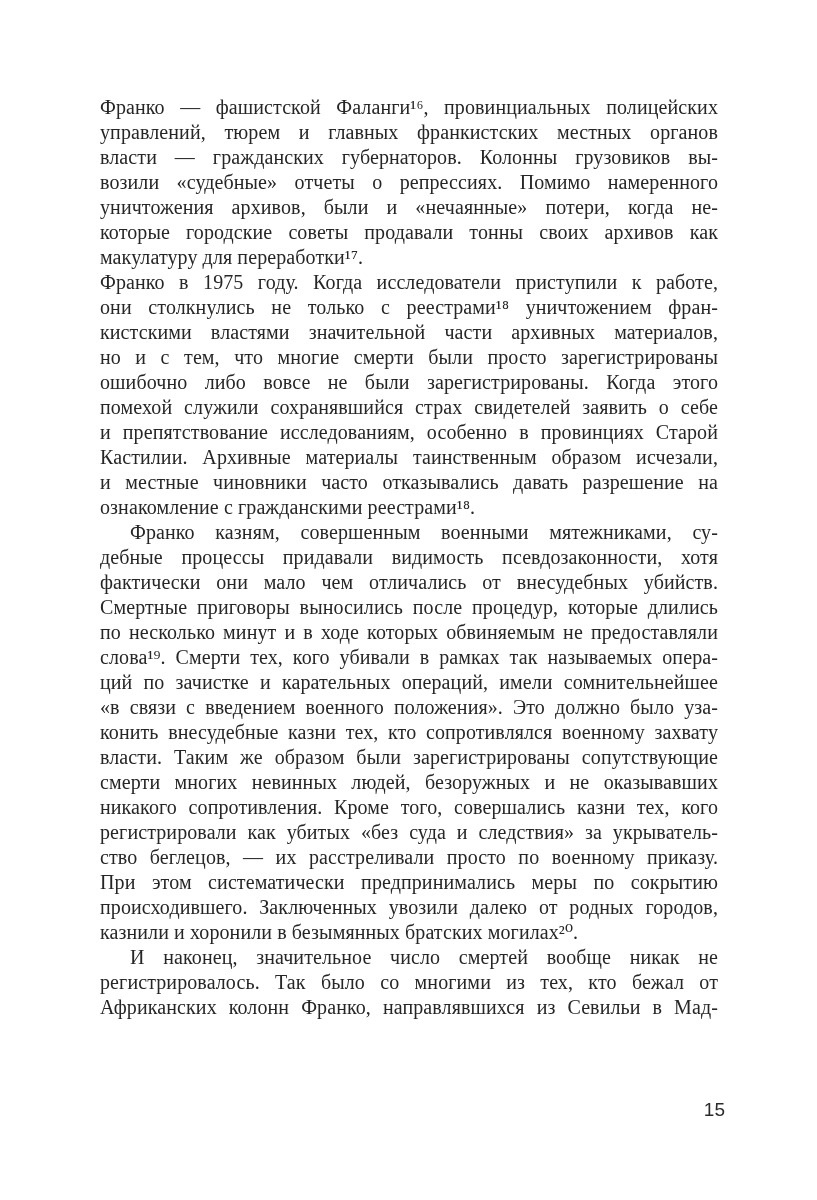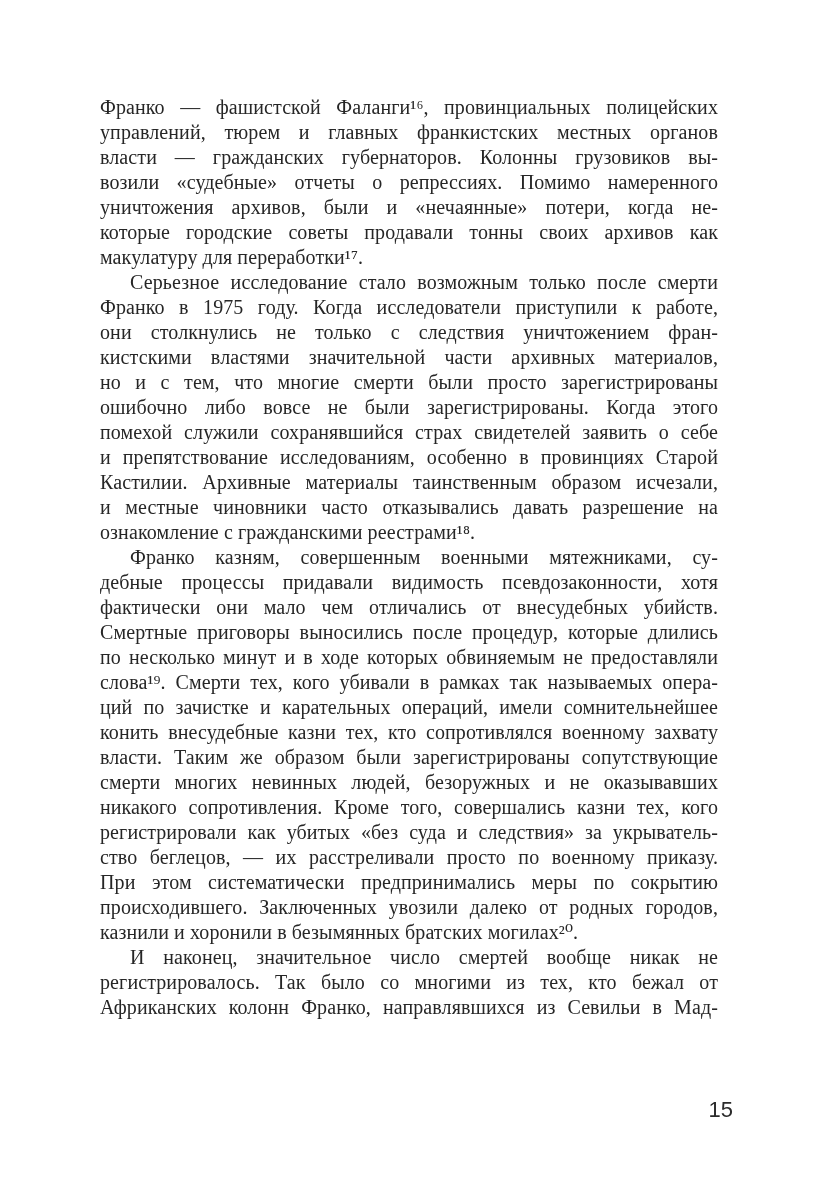--- a/index.html
+++ b/index.html
@@ -39,23 +39,23 @@
   .line.ind {
     padding-left: 30px;
   }
   .line.end {
     text-align: center;
     text-align-last: left;
   }
   .page-number {
     position: absolute;
     top: 1099px;
-    right: 84px;
+    right: 92px;
     font-family: "Liberation Sans", "DejaVu Sans", sans-serif;
-    font-size: 22px;
+    font-size: 19px;
     line-height: 22px;
     color: #2b2b2b;
   }
 </style>
 </head>
 <body>
 
 <div class="page">
   <div class="text-block">
 
@@ -63,41 +63,41 @@
       <div class="line">Франко — фашистской Фаланги¹⁶, провинциальных полицейских</div>
       <div class="line">управлений, тюрем и главных франкистских местных органов</div>
       <div class="line">власти — гражданских губернаторов. Колонны грузовиков вы-</div>
       <div class="line">возили «судебные» отчеты о репрессиях. Помимо намеренного</div>
       <div class="line">уничтожения архивов, были и «нечаянные» потери, когда не-</div>
       <div class="line">которые городские советы продавали тонны своих архивов как</div>
       <div class="line end">макулатуру для переработки¹⁷.</div>
     </div>
 
     <div class="para">
-      <div class="line ind">Серьезное исследование стало возможным только после смерти</div>
       <div class="line">Франко в 1975 году. Когда исследователи приступили к работе,</div>
-      <div class="line">они столкнулись не только с следствия уничтожением фран-</div>
+      <div class="line">они столкнулись не только с реестрами¹⁸ уничтожением фран-</div>
       <div class="line">кистскими властями значительной части архивных материалов,</div>
       <div class="line">но и с тем, что многие смерти были просто зарегистрированы</div>
       <div class="line">ошибочно либо вовсе не были зарегистрированы. Когда этого</div>
       <div class="line">помехой служили сохранявшийся страх свидетелей заявить о себе</div>
       <div class="line">и препятствование исследованиям, особенно в провинциях Старой</div>
       <div class="line">Кастилии. Архивные материалы таинственным образом исчезали,</div>
       <div class="line">и местные чиновники часто отказывались давать разрешение на</div>
       <div class="line end">ознакомление с гражданскими реестрами¹⁸.</div>
     </div>
 
     <div class="para">
       <div class="line ind">Франко казням, совершенным военными мятежниками, су-</div>
       <div class="line">дебные процессы придавали видимость псевдозаконности, хотя</div>
       <div class="line">фактически они мало чем отличались от внесудебных убийств.</div>
       <div class="line">Смертные приговоры выносились после процедур, которые длились</div>
       <div class="line">по несколько минут и в ходе которых обвиняемым не предоставляли</div>
       <div class="line">слова¹⁹. Смерти тех, кого убивали в рамках так называемых опера-</div>
       <div class="line">ций по зачистке и карательных операций, имели сомнительнейшее</div>
+      <div class="line">«в связи с введением военного положения». Это должно было уза-</div>
       <div class="line">конить внесудебные казни тех, кто сопротивлялся военному захвату</div>
       <div class="line">власти. Таким же образом были зарегистрированы сопутствующие</div>
       <div class="line">смерти многих невинных людей, безоружных и не оказывавших</div>
       <div class="line">никакого сопротивления. Кроме того, совершались казни тех, кого</div>
       <div class="line">регистрировали как убитых «без суда и следствия» за укрыватель-</div>
       <div class="line">ство беглецов, — их расстреливали просто по военному приказу.</div>
       <div class="line">При этом систематически предпринимались меры по сокрытию</div>
       <div class="line">происходившего. Заключенных увозили далеко от родных городов,</div>
       <div class="line end">казнили и хоронили в безымянных братских могилах²⁰.</div>
     </div>

